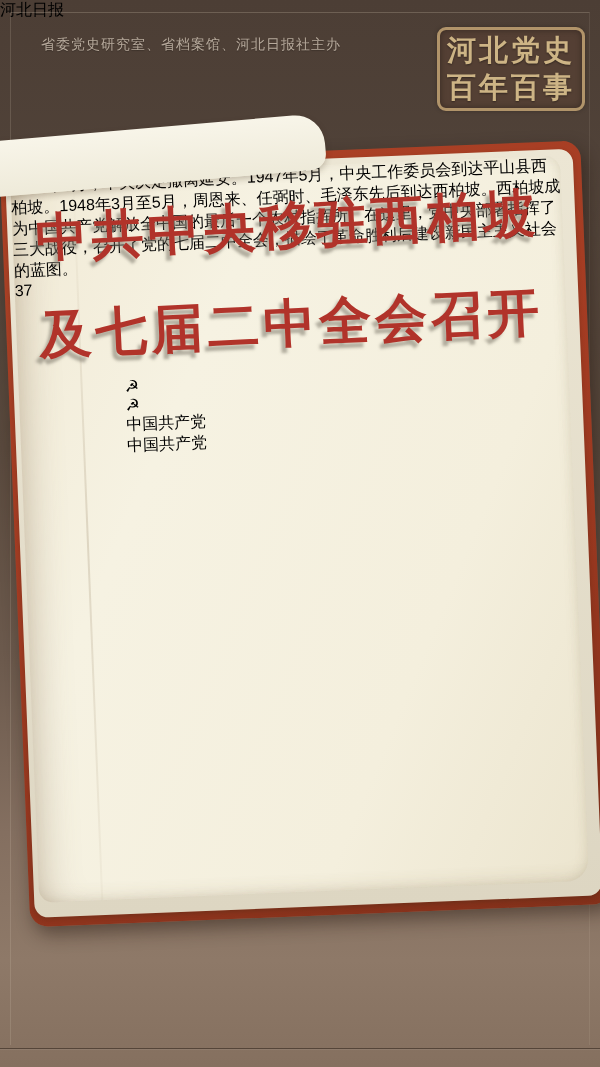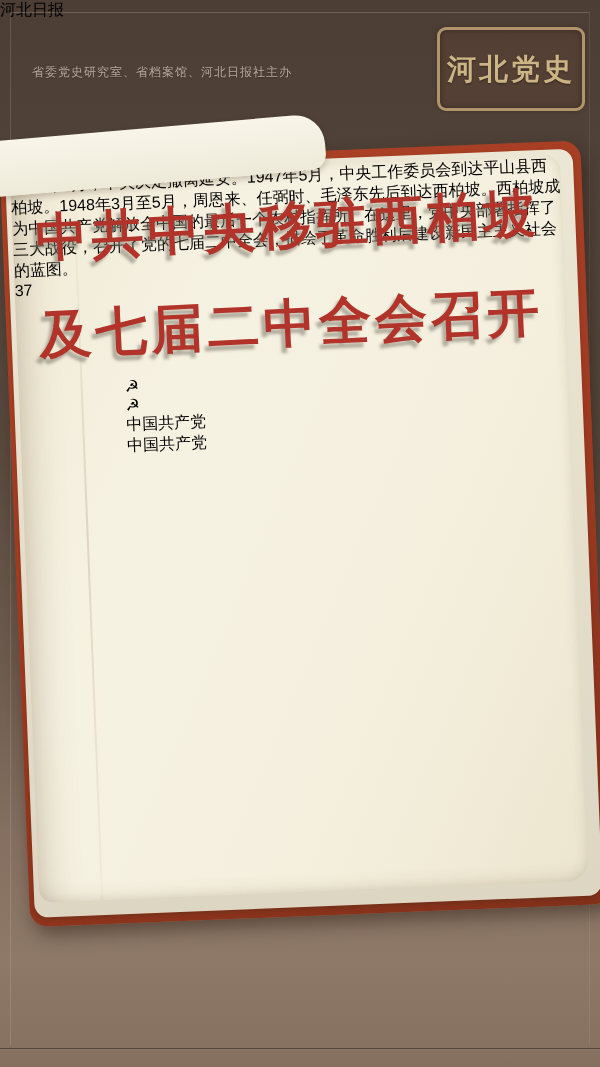--- a/index.html
+++ b/index.html
@@ -14,22 +14,22 @@
     border-top:1px solid rgba(226,213,192,.22);
     border-left:1px solid rgba(226,213,192,.16);
     border-right:1px solid rgba(226,213,192,.10);
     z-index:1;
   }
   .bottom-line{
     position:absolute;left:0;top:1048px;width:600px;height:1px;
     background:rgba(44,32,25,.55);box-shadow:0 1px 0 rgba(255,255,255,.07);z-index:2;
   }
   .organizer{
-    position:absolute;left:32px;top:36px;font-size:12px;letter-spacing:1px;
-    color:#b7aa9c;z-index:3;text-shadow:0 1px 1px rgba(0,0,0,.25);margin-top:28px;
+    position:absolute;left:41px;top:36px;font-size:14px;letter-spacing:1px;
+    color:#b7aa9c;z-index:3;text-shadow:0 1px 1px rgba(0,0,0,.25);
   }
   .badge{
     position:absolute;left:437px;top:27px;width:142px;height:78px;
     border:3px solid #b1946a;border-radius:9px;z-index:3;
     background:rgba(110,62,45,.22);
     box-shadow:inset 0 0 6px rgba(0,0,0,.35),0 0 4px rgba(0,0,0,.25);
     display:flex;flex-direction:column;justify-content:center;align-items:center;
   }
   .badge-line{
     font-size:29px;font-weight:bold;letter-spacing:3px;line-height:37px;
@@ -153,20 +153,21 @@
 
 <div class="poster">
 
   <div class="frame"></div>
   <div class="bottom-line"></div>
 
   <div class="organizer">省委党史研究室、省档案馆、河北日报社主办</div>
 
   <div class="badge">
     <div class="badge-line">河北党史</div>
+    <div class="badge-line">百年百事</div>
   </div>
 
   <div class="book">
     <div class="cover"></div>
     <div class="page-stack"></div>
     <div class="turned-page"></div>
 
     <div class="page">
       <div class="gutter"></div>
 

